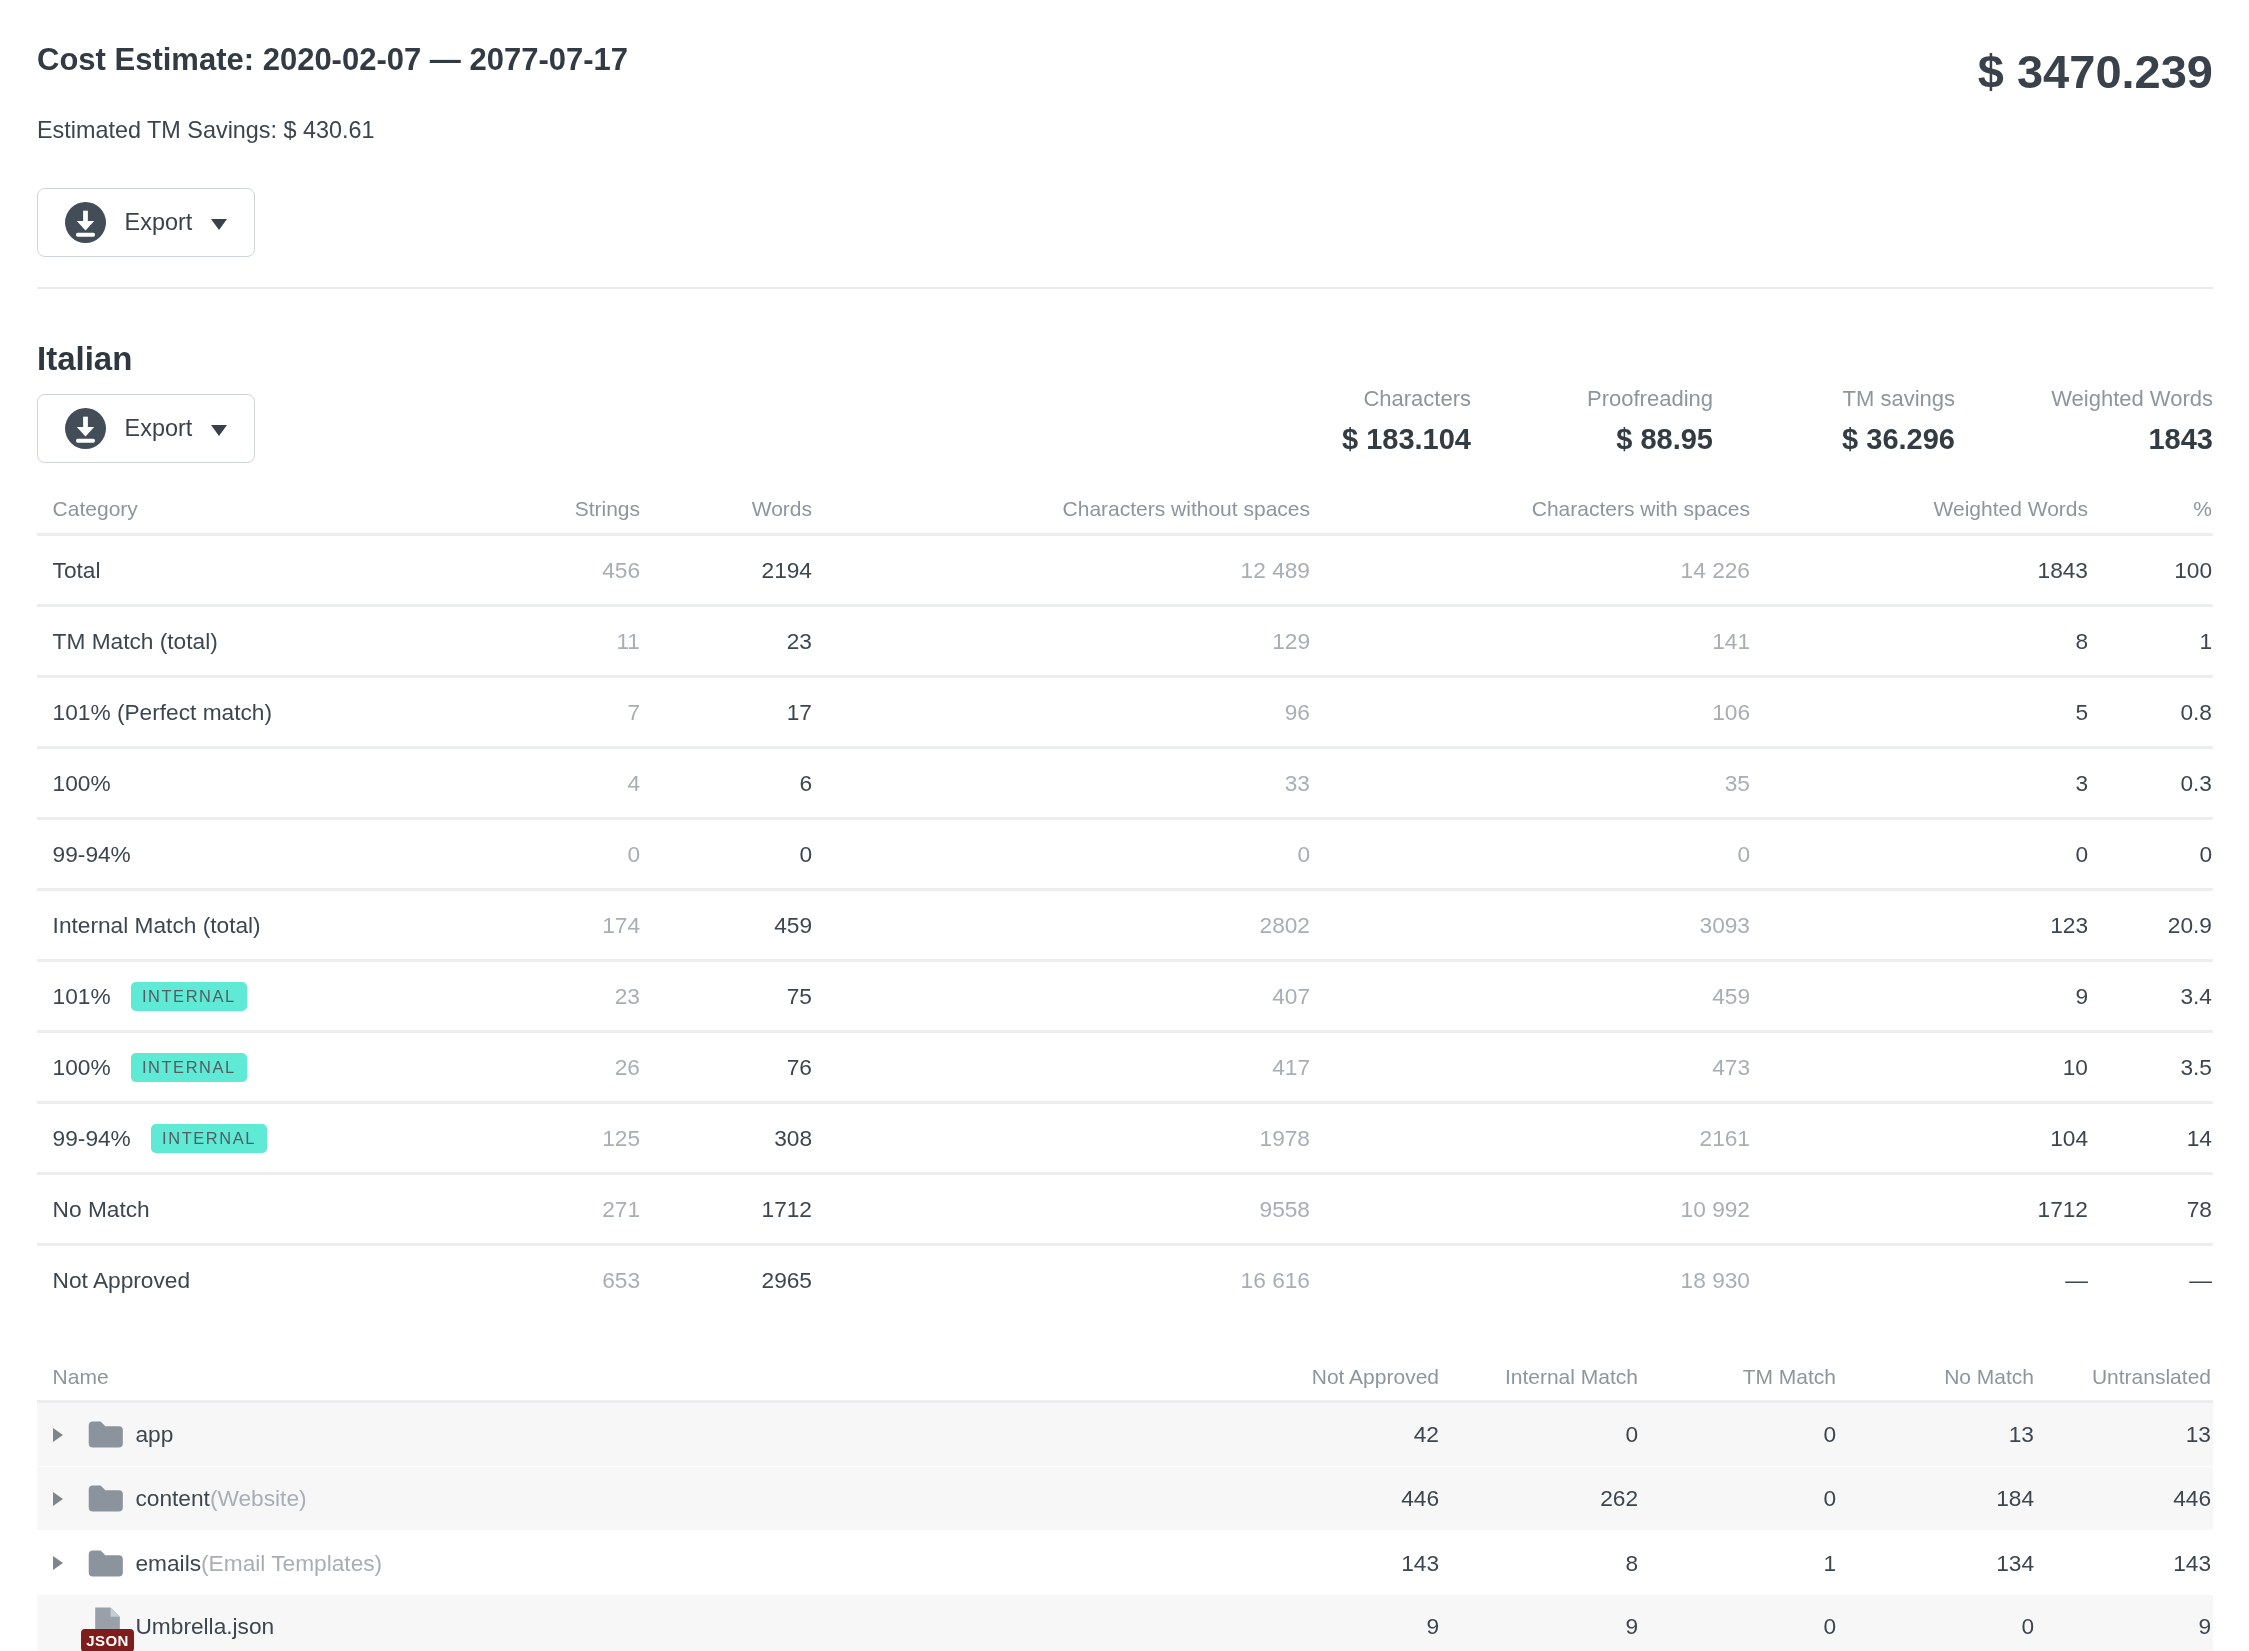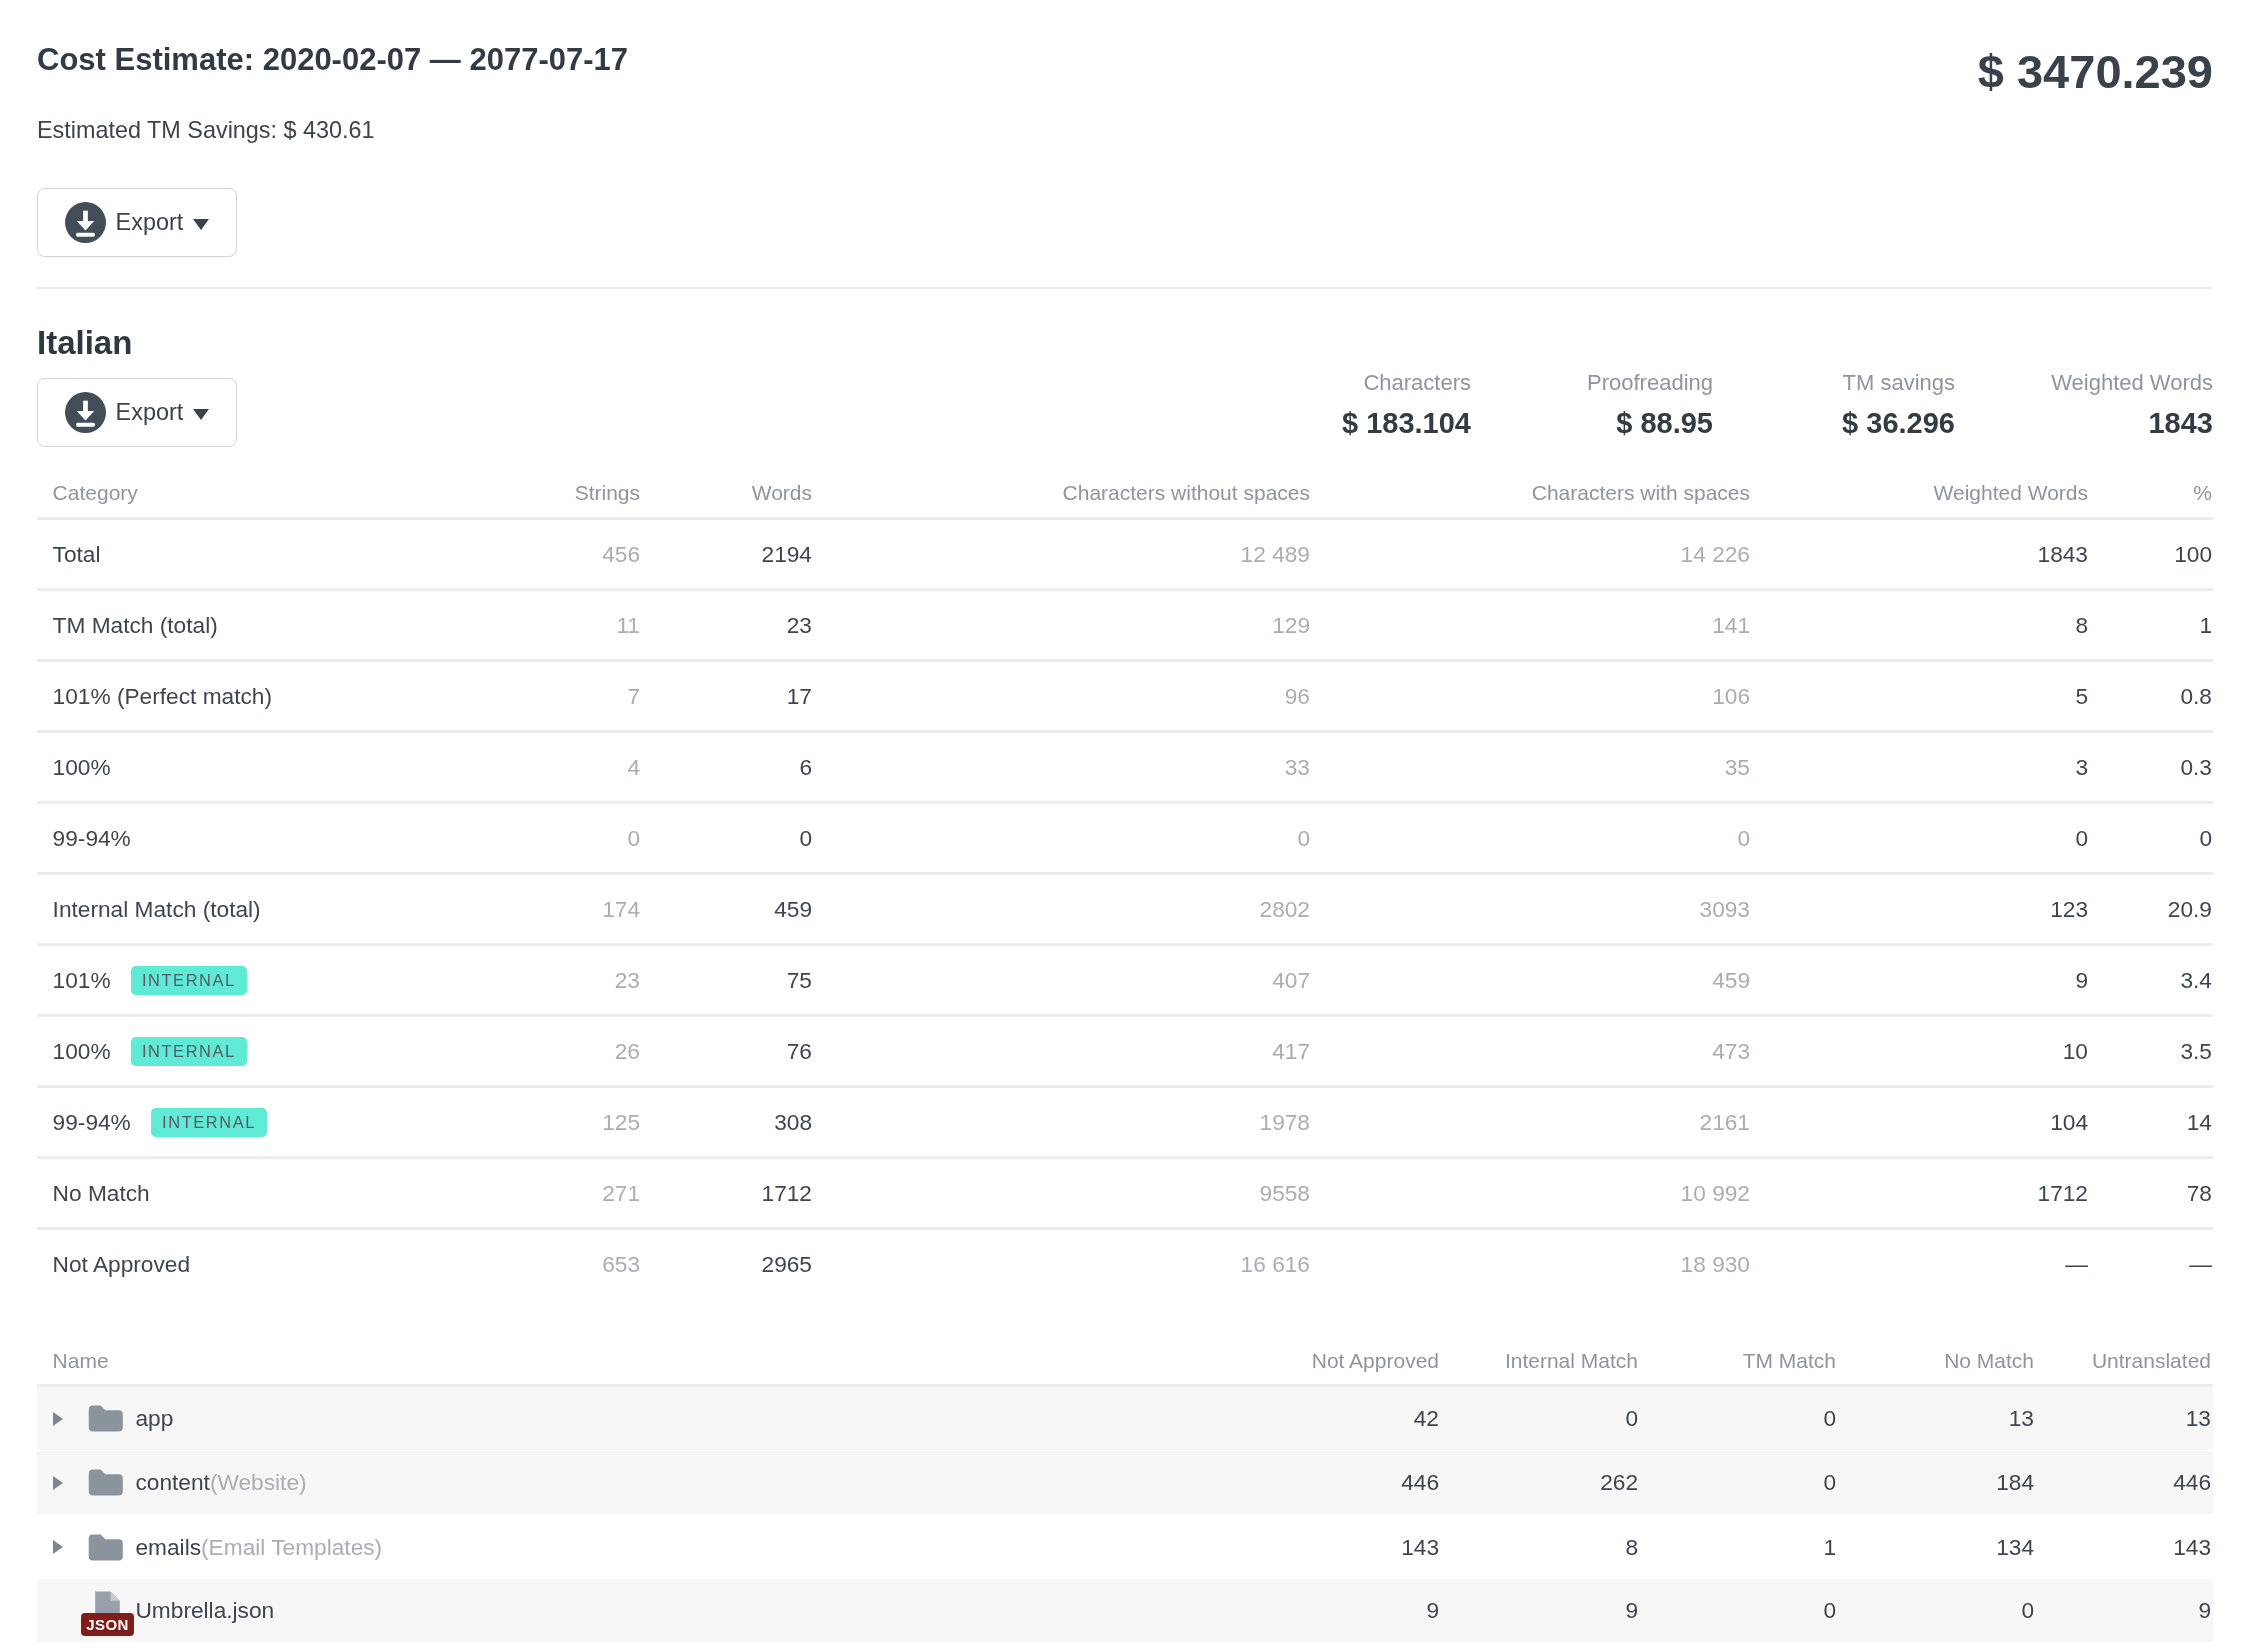--- a/index.html
+++ b/index.html
@@ -12,29 +12,29 @@
 
   
   .top-row{display:flex;justify-content:space-between;align-items:flex-start;padding-top:42px;}
   .page-title{font-size:31px;font-weight:bold;color:#323b44;line-height:1.15;margin:0;}
   .total-cost{font-size:47px;font-weight:bold;color:#39424b;line-height:1;margin-top:6.2px;}
   .subtitle{font-size:23.4px;color:#3c444d;margin-top:22px;}
 
   .btn{
     margin-top:44px;height:69px;padding:0 26.6px;background:#fff;
     border:1.6px solid #cfd4d9;border-radius:7.8px;display:inline-flex;
-    align-items:center;gap:10px;cursor:pointer;font-size:23.4px;color:#39424b;
+    align-items:center;gap:19px;cursor:pointer;font-size:23.4px;color:#39424b;
   }
   .btn .label{font-weight:400;}
   .caret{width:0;height:0;border-left:8.6px solid transparent;border-right:8.6px solid transparent;border-top:11px solid #39424b;margin-top:3.1px;}
 
   .divider{border:none;border-top:2.3px solid #e9ebec;margin:30px 0 0 0;}
 
   
-  .section-head{display:flex;justify-content:space-between;margin-top:36px;}
+  .section-head{display:flex;justify-content:space-between;margin-top:52px;}
   .lang-title{font-size:33px;font-weight:bold;color:#2f3840;margin:0;line-height:1.1;}
   .section-head .btn{margin-top:17px;}
   .stats{display:flex;align-self:flex-end;margin-bottom:7.8px;}
   .stat{text-align:right;}
   .stat.w1{width:250px;}.stat.w2{width:242px;}.stat.w3{width:242px;}.stat.w4{width:258px;}
   .stat .s-label{font-size:22px;color:#8e959d;}
   .stat .s-value{font-size:29px;font-weight:bold;color:#333b43;margin-top:11px;}
 
   
   .cost-table{margin-top:22px;}

